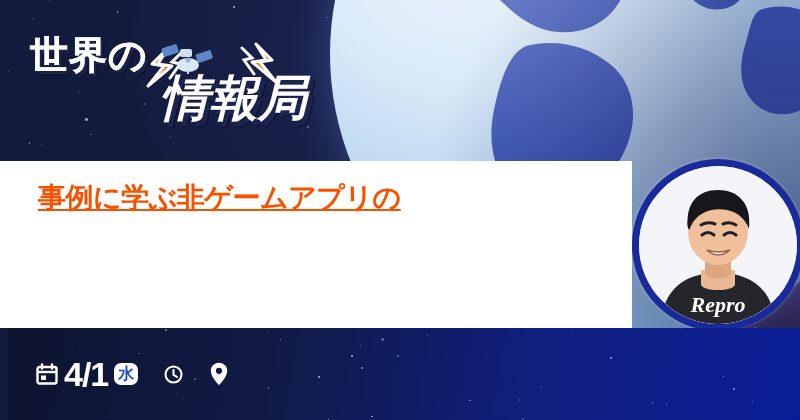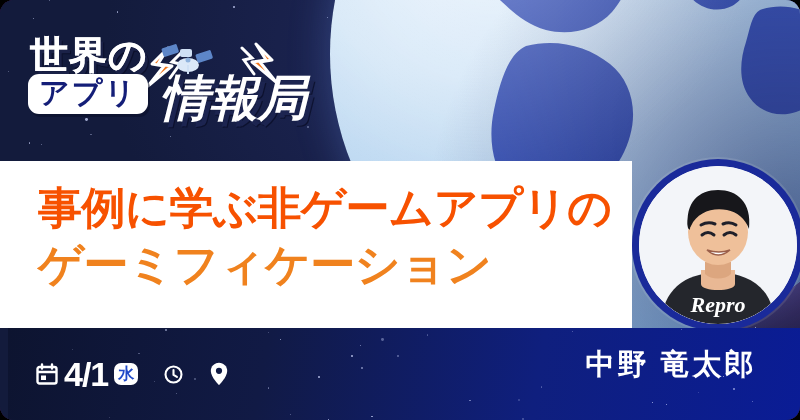--- a/index.html
+++ b/index.html
@@ -1,20 +1,19 @@
 <!DOCTYPE html>
 <html><head>
 <meta charset="utf-8">
 <style>
   html,body{margin:0;padding:0;background:#000;}
   #root{
     position:relative;width:800px;height:420px;overflow:hidden;
     font-family:"Liberation Sans","DejaVu Sans",sans-serif;
     background:#701a75;
-    border-radius:14px;
   }
 
   
   .bg-base{
     position:absolute;inset:0;
     background:
       radial-gradient(ellipse 60% 80% at 97% 52%, rgba(86,52,120,0.85) 0%, rgba(60,40,92,0.35) 38%, rgba(20,26,62,0) 66%),
       radial-gradient(ellipse 90% 120% at 78% 10%, #27306e 0%, #1b2350 40%, #131b3c 72%),
       linear-gradient(115deg,#0e1430 0%,#141d40 38%,#1d2657 70%,#2a2f63 100%);
   }
@@ -66,22 +65,22 @@
   .bolt-l{left:120px;top:26px;width:46px;height:46px;}
   .bolt-r{left:222px;top:22px;width:46px;height:46px;}
 
   
   .band{
     position:absolute;left:0;top:161px;width:632px;height:167px;
     background:#ffffff;
   }
   .band-inner{position:absolute;left:38px;top:20px;width:580px;}
   .t-line1{
-    font-size:44px;font-weight:700;color:#f75100;letter-spacing:-0.5px;
-    line-height:1.22;white-space:nowrap;
+    font-size:28px;font-weight:700;color:#f75100;letter-spacing:-0.5px;
+    line-height:1.22;white-space:nowrap;text-decoration:underline;
   }
   .t-line2{
     font-size:45px;font-weight:700;color:#f0821e;letter-spacing:-0.5px;
     line-height:1.26;white-space:nowrap;margin-top:2px;
   }
 
   
   .portrait{
     position:absolute;left:632px;top:159px;width:172px;height:172px;
     border-radius:50%;
@@ -272,31 +271,27 @@
       <ellipse cx="30" cy="25" rx="11" ry="7" fill="#dbe8f8"></ellipse>
       <path d="M30 25 L30 34" stroke="#cfe0f5" stroke-width="2"></path>
       <circle cx="30" cy="20" r="2.5" fill="#8fb2dd"></circle>
     </svg>
 
     <svg class="bolt bolt-r" viewBox="0 0 46 46">
       <path d="M16,4 L32,20 L20,22 L36,42 L12,22 L26,20 Z" fill="#f07820" stroke="#ffffff" stroke-width="3" stroke-linejoin="round"></path>
       <path d="M2,8 L12,18 L4,20 L14,34" fill="none" stroke="#ffffff" stroke-width="3" stroke-linecap="round"></path>
     </svg>
 
-    <div class="appri-box">
-      <span class="appri">アプリ</span>
-    </div>
 
     <div class="johoukyoku">情報局</div>
   </div>
 
   <div class="band">
     <div class="band-inner">
       <div class="t-line1">事例に学ぶ非ゲームアプリの</div>
-      <div class="t-line2">ゲーミフィケーション</div>
     </div>
   </div>
 
   <div class="portrait">
     <div class="portrait-inner">
       <svg viewBox="0 0 158 158">
         <defs>
           <clipPath id="pc">
               <circle cx="79" cy="79" r="79"></circle>
             </clipPath>
@@ -382,17 +377,16 @@
         <path d="M10 5.2 V10.4 L13.6 12.6" stroke="#ffffff" stroke-width="2.2" fill="none" stroke-linecap="round" stroke-linejoin="round"></path>
       </svg>
 
       <svg class="pin-icon" viewBox="0 0 18 24">
         <path d="M9,0.8 C13.6,0.8 17.2,4.4 17.2,9 C17.2,15 9,23.2 9,23.2 C9,23.2 0.8,15 0.8,9 C0.8,4.4 4.4,0.8 9,0.8 Z" fill="#ffffff"></path>
         <circle cx="9" cy="8.8" r="3.1" fill="#101a45"></circle>
       </svg>
     </div>
 
     <div class="speaker">
-      <div class="sp-name">中野 竜太郎</div>
     </div>
   </div>
 
 </div>
 
 </body></html>

